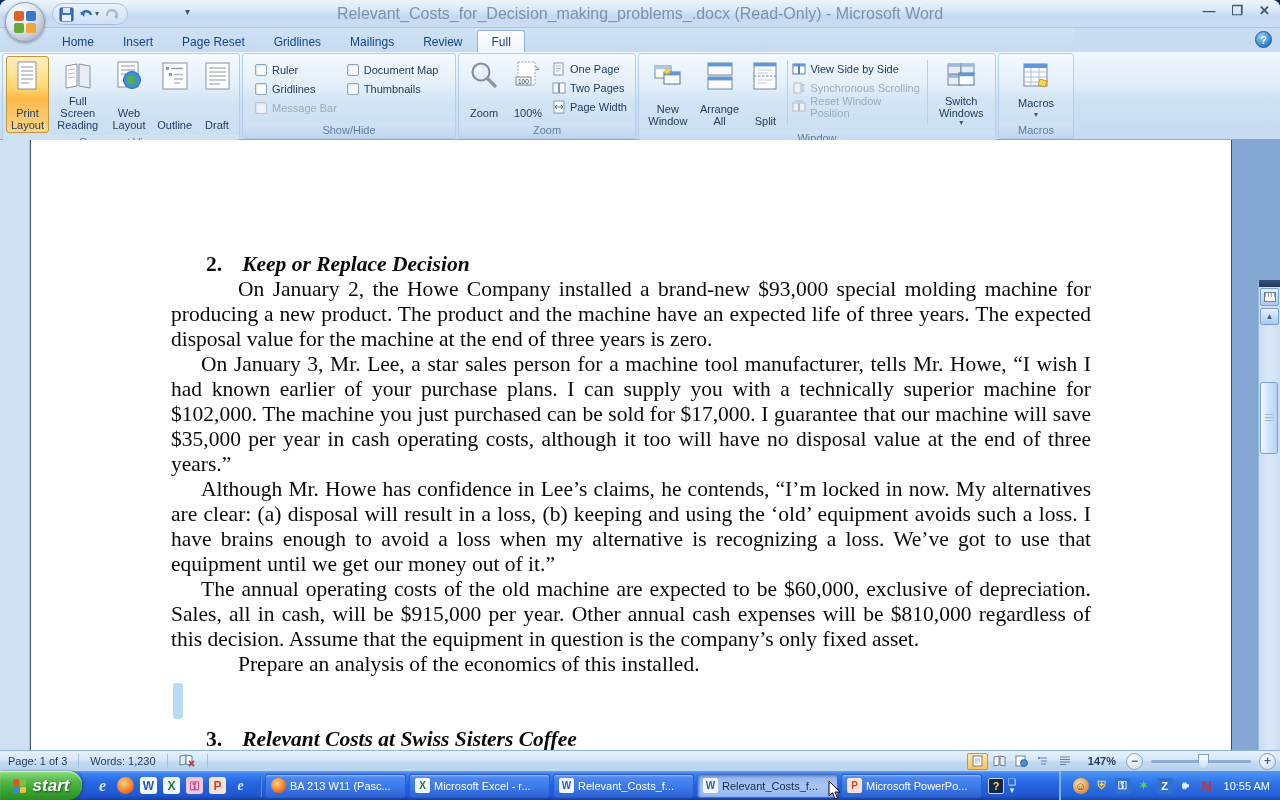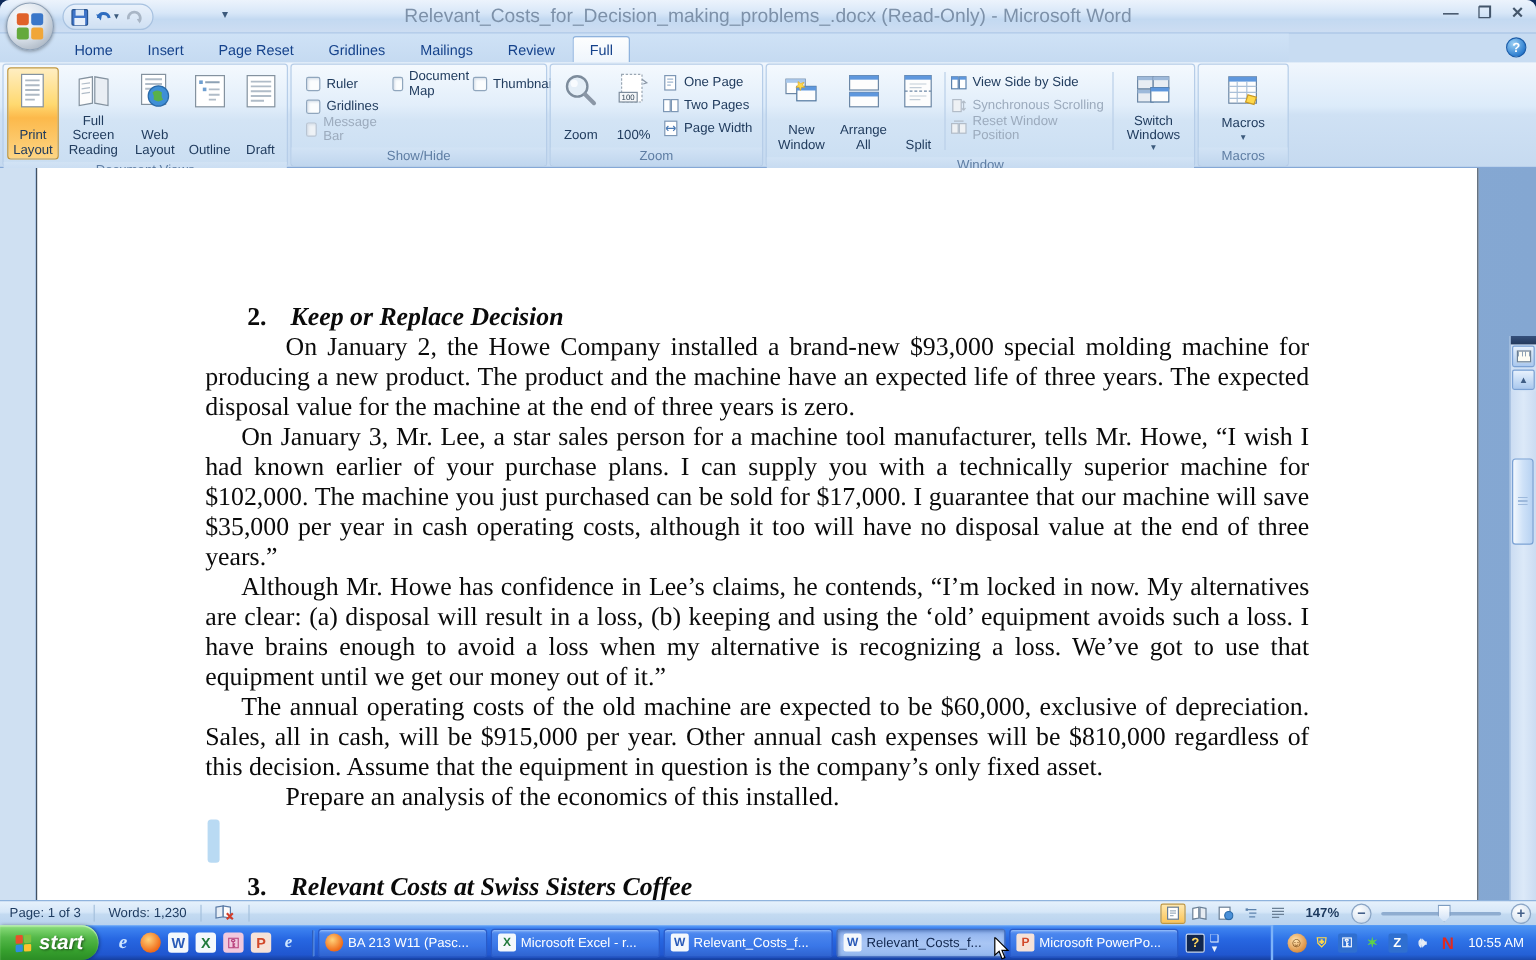--- a/index.html
+++ b/index.html
@@ -279,21 +279,21 @@
             </div>
           <div class="cbrow">
               <span class="cb"></span>
               <span>Gridlines</span>
             </div>
           <div class="cbrow disabled">
               <span class="cb"></span>
               <span>Message Bar</span>
             </div>
         </div>
-        <div style="display:flex;flex-direction:row;">
+        <div style="display:flex;flex-direction:column;">
           <div class="cbrow">
               <span class="cb"></span>
               <span>Document Map</span>
             </div>
           <div class="cbrow">
               <span class="cb"></span>
               <span>Thumbnails</span>
             </div>
         </div>
       </div>

